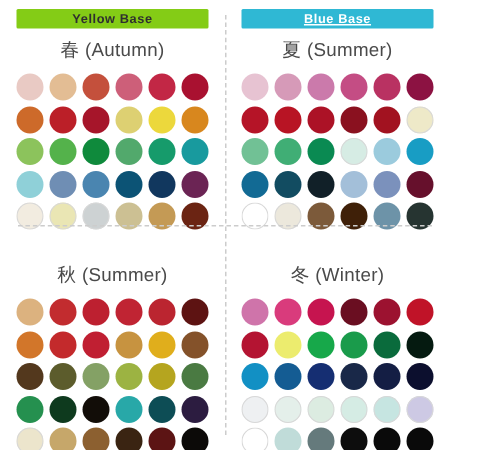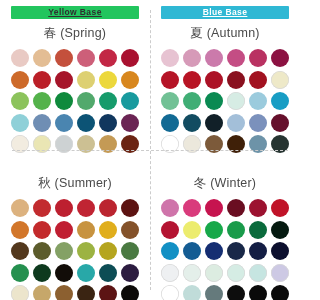--- a/index.html
+++ b/index.html
@@ -29,21 +29,21 @@
     width:128px;
     height:13px;
     line-height:13px;
     text-align:center;
     font-size:8.5px;
     font-weight:bold;
     letter-spacing:0.4px;
     color:#2f2f2f;
     border-radius:1px;
   }
-  .banner-yellow{background:#22c55e;text-decoration:underline;}
+  .banner-yellow{background:#84cc16;}
   .banner-blue{background:#2fb8d4;color:#ffffff;text-decoration:underline;}
   .season-title{
     margin-top:6px;
     font-size:12.5px;
     color:#4a4a4a;
     letter-spacing:0.2px;
     white-space:nowrap;
   }
   .swatch-grid{
     margin-top:7px;
@@ -75,21 +75,21 @@
     width:0;
   }
 </style>
 </head>
 <body>
 
 <div class="sheet">
 
   <div class="quadrant">
     <div class="base-banner banner-yellow">Yellow Base</div>
-    <div class="season-title">春 (Spring)</div>
+    <div class="season-title">春 (Autumn)</div>
     <div class="swatch-grid">
       <div class="swatch" style="background: rgb(233, 202, 196);"></div>
       <div class="swatch" style="background: rgb(227, 189, 148);"></div>
       <div class="swatch" style="background: rgb(196, 80, 60);"></div>
       <div class="swatch" style="background: rgb(205, 95, 121);"></div>
       <div class="swatch" style="background: rgb(194, 39, 69);"></div>
       <div class="swatch" style="background: rgb(169, 17, 48);"></div>
 
       <div class="swatch" style="background: rgb(205, 106, 42);"></div>
       <div class="swatch" style="background: rgb(187, 31, 40);"></div>
@@ -116,21 +116,21 @@
       <div class="swatch outlined" style="background: rgb(234, 230, 180);"></div>
       <div class="swatch outlined" style="background: rgb(205, 210, 211);"></div>
       <div class="swatch" style="background: rgb(204, 192, 147);"></div>
       <div class="swatch" style="background: rgb(196, 154, 85);"></div>
       <div class="swatch" style="background: rgb(107, 36, 19);"></div>
     </div>
   </div>
 
   <div class="quadrant">
     <div class="base-banner banner-blue">Blue Base</div>
-    <div class="season-title">夏 (Autumn)</div>
+    <div class="season-title">夏 (Summer)</div>
     <div class="swatch-grid">
       <div class="swatch" style="background: rgb(231, 195, 210);"></div>
       <div class="swatch" style="background: rgb(214, 154, 184);"></div>
       <div class="swatch" style="background: rgb(203, 122, 171);"></div>
       <div class="swatch" style="background: rgb(196, 77, 132);"></div>
       <div class="swatch" style="background: rgb(185, 50, 98);"></div>
       <div class="swatch" style="background: rgb(140, 18, 66);"></div>
 
       <div class="swatch" style="background: rgb(181, 20, 39);"></div>
       <div class="swatch" style="background: rgb(184, 20, 36);"></div>

